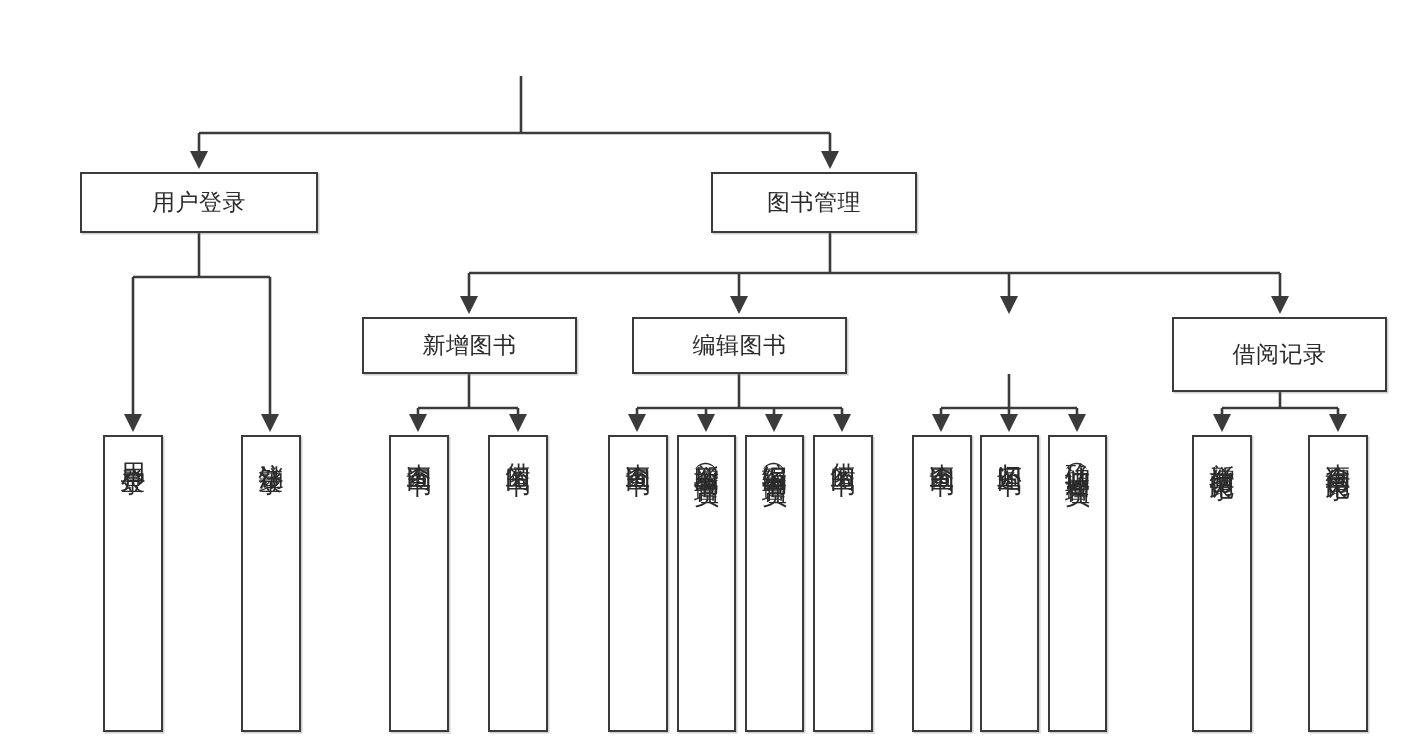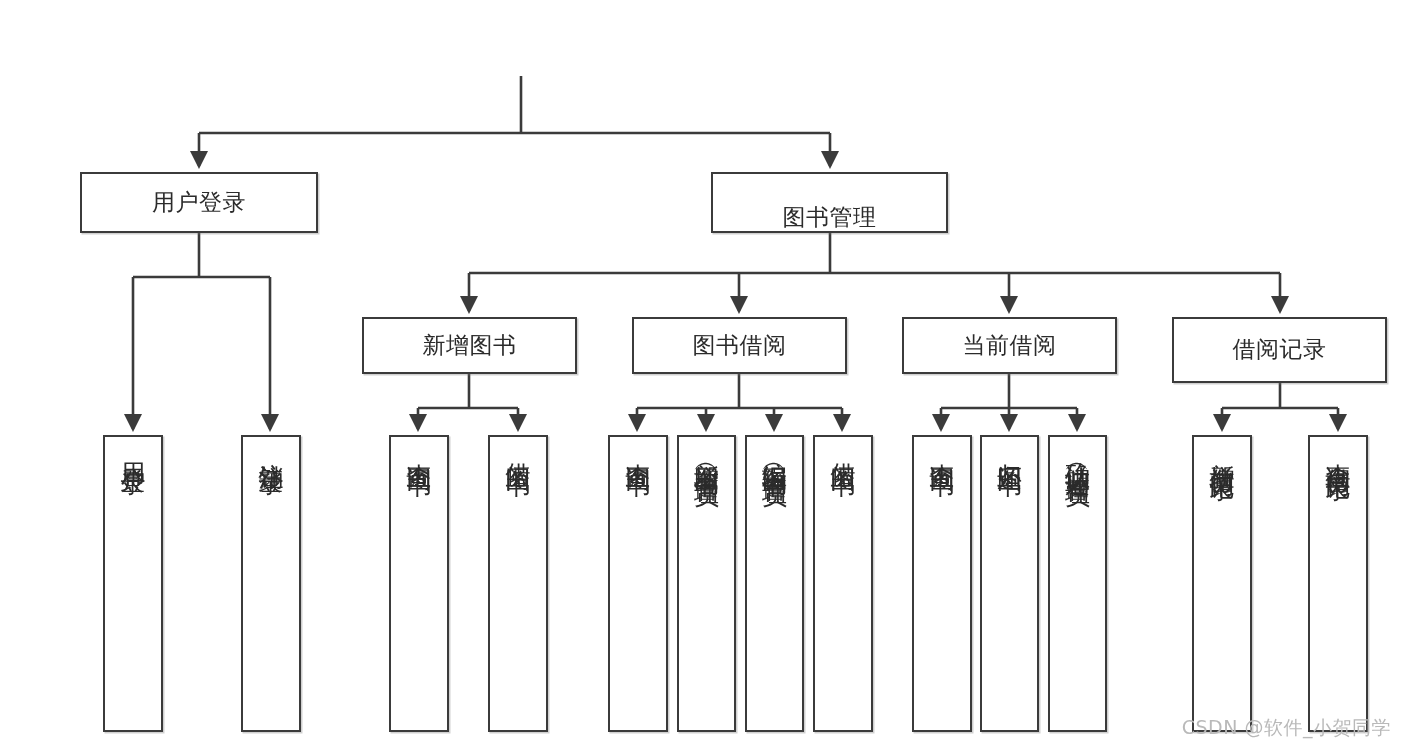--- a/index.html
+++ b/index.html
@@ -125,34 +125,31 @@
       <path d="M 1222 408 L 1338 408"></path>
       <path d="M 1222 408 L 1222 429" marker-end="url(#arrow)"></path>
       <path d="M 1338 408 L 1338 429" marker-end="url(#arrow)"></path>
     </g>
   </svg>
 
 
   <div class="node horiz" style="left:80px; top:172px; width:238px; height:61px;">
     <span class="label">用户登录</span>
   </div>
-  <div class="node horiz" style="left:711px; top:172px; width:237px; height:61px;align-items:flex-end;">
+  <div class="node horiz" style="left:711px; top:172px; width:206px; height:61px;">
     <span class="label">图书管理</span>
   </div>
 
   <div class="node horiz" style="left:362px; top:317px; width:215px; height:57px;">
     <span class="label">新增图书</span>
   </div>
   <div class="node horiz" style="left:632px; top:317px; width:215px; height:57px;">
-    <span class="label">图书借阅</span>
+    <span class="label">编辑图书</span>
   </div>
-  <div class="node horiz" style="left:902px; top:317px; width:215px; height:57px;">
-    <span class="label">当前借阅</span>
-  </div>
-  <div class="node horiz" style="left:1172px; top:317px; width:215px; height:66px;">
+  <div class="node horiz" style="left:1172px; top:317px; width:215px; height:75px;">
     <span class="label">借阅记录</span>
   </div>
 
   <div class="node vert" style="left:103px; top:435px; width:60px; height:297px;">
     <span class="label">用户登录</span>
   </div>
   <div class="node vert" style="left:241px; top:435px; width:60px; height:297px;">
     <span class="label">注销登录</span>
   </div>
 
@@ -186,15 +183,14 @@
     <span class="label">确认归还（管理员）</span>
   </div>
 
   <div class="node vert" style="left:1192px; top:435px; width:60px; height:297px;">
     <span class="label">新增借阅记录</span>
   </div>
   <div class="node vert" style="left:1308px; top:435px; width:60px; height:297px;">
     <span class="label">查询借阅记录</span>
   </div>
 
-  <div id="watermark">CSDN @软件_小贺同学</div>
 
 </div>
 
 </body></html>

